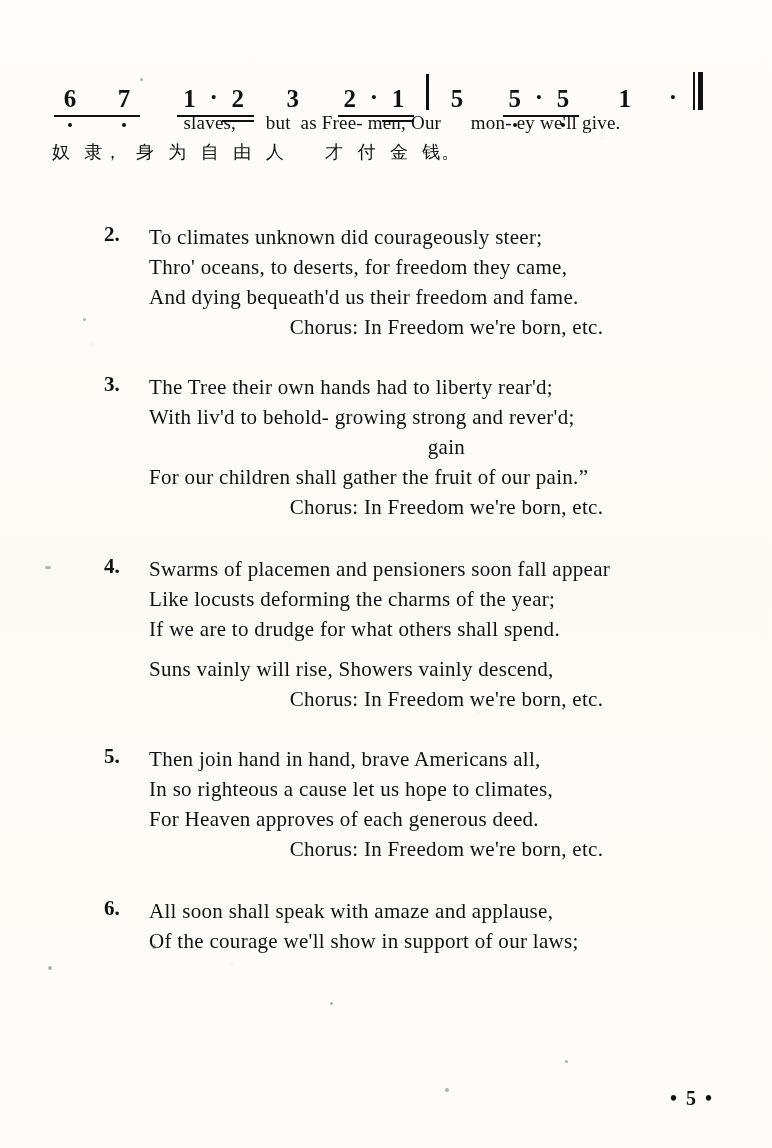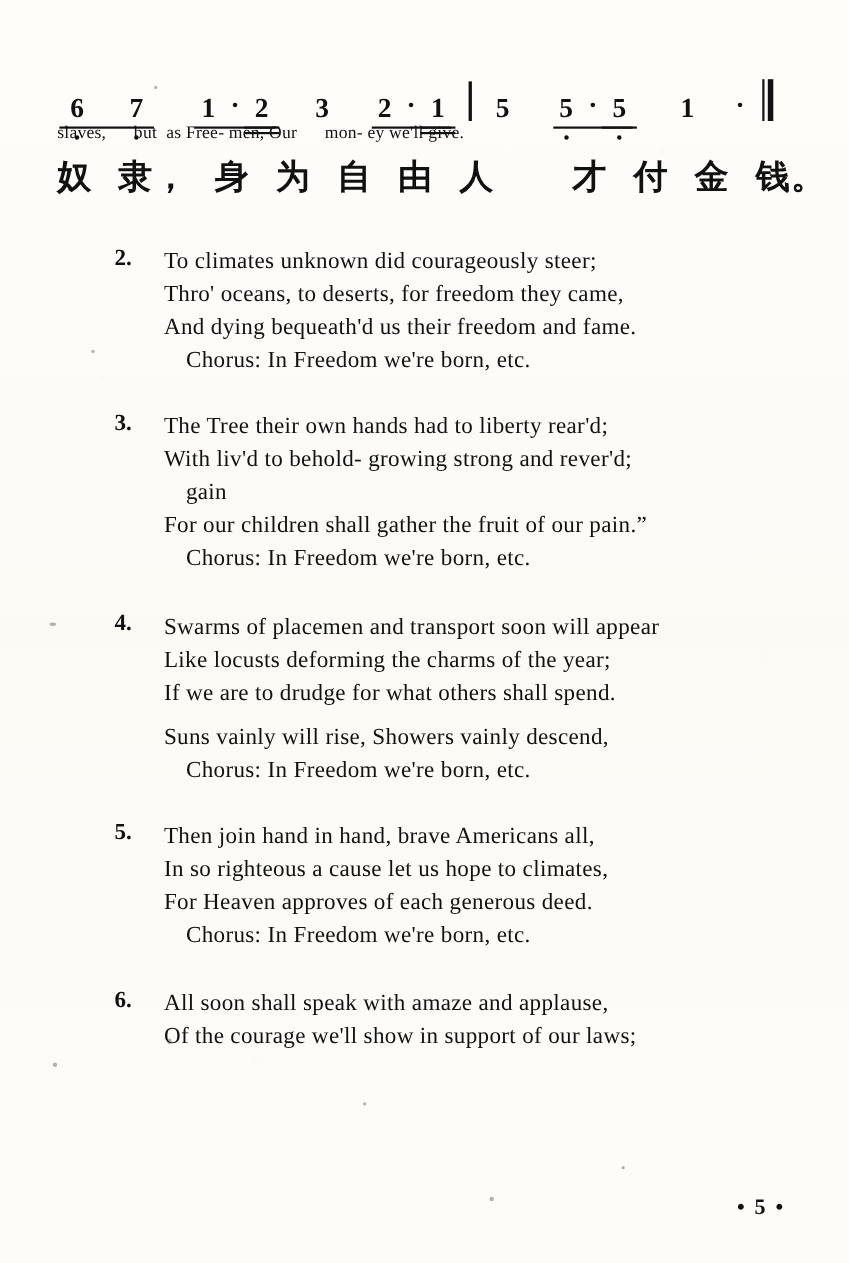--- a/index.html
+++ b/index.html
@@ -124,28 +124,29 @@
   
   .lyric-en, .lyric-cn {
     position: absolute;
     left: 52px;
     width: 700px;
     white-space: pre;
   }
   .lyric-en {
     top: 112px;
     font-family: "Liberation Serif", "DejaVu Serif", serif;
-    font-size: 16px;
+    font-size: 19px;
     letter-spacing: 0.2px;
+    text-align: center;
   }
   .lyric-cn {
     top: 140px;
     font-family: "DejaVu Sans", "Liberation Sans", sans-serif;
-    font-size: 31px;
-    font-weight: bold;
+    font-size: 18px;
+    font-weight: normal;
     letter-spacing: 1px;
   }
 
   
   .verses {
     position: absolute;
     left: 104px;
     top: 222px;
     width: 620px;
   }
@@ -165,21 +166,21 @@
   .verse-lines {
     margin-left: 45px;
   }
   .vline {
     font-size: 21px;
     line-height: 30px;
     letter-spacing: 0.3px;
     white-space: pre-wrap;
     font-family: "Liberation Serif", "DejaVu Serif", serif;
   }
-  .vline.indent { padding-left: 20px; }
+  .vline.indent { padding-left: 20px; text-align: center; }
   .vline.gap-above { margin-top: 10px; }
 
   .page-number {
     position: absolute;
     right: 58px;
     bottom: 38px;
     font-size: 20px;
     font-weight: bold;
     letter-spacing: 2px;
     font-family: "Liberation Serif", "DejaVu Serif", serif;
@@ -290,21 +291,21 @@
         <div class="vline">With liv'd to behold- growing strong and rever'd;</div>
         <div class="vline indent">gain</div>
         <div class="vline">For our children shall gather the fruit of our pain.”</div>
         <div class="vline indent">Chorus: In Freedom we're born, etc.</div>
       </div>
     </div>
 
     <div class="verse" style="margin-bottom:30px">
       <div class="verse-num">4.</div>
       <div class="verse-lines">
-        <div class="vline">Swarms of placemen and transport soon will appear</div>
+        <div class="vline">Swarms of placemen and pensioners soon fall appear</div>
         <div class="vline">Like locusts deforming the charms of the year;</div>
         <div class="vline">If we are to drudge for what others shall spend.</div>
         <div class="vline gap-above">Suns vainly will rise, Showers vainly descend,</div>
         <div class="vline indent">Chorus: In Freedom we're born, etc.</div>
       </div>
     </div>
 
     <div class="verse" style="margin-bottom:32px">
       <div class="verse-num">5.</div>
       <div class="verse-lines">

